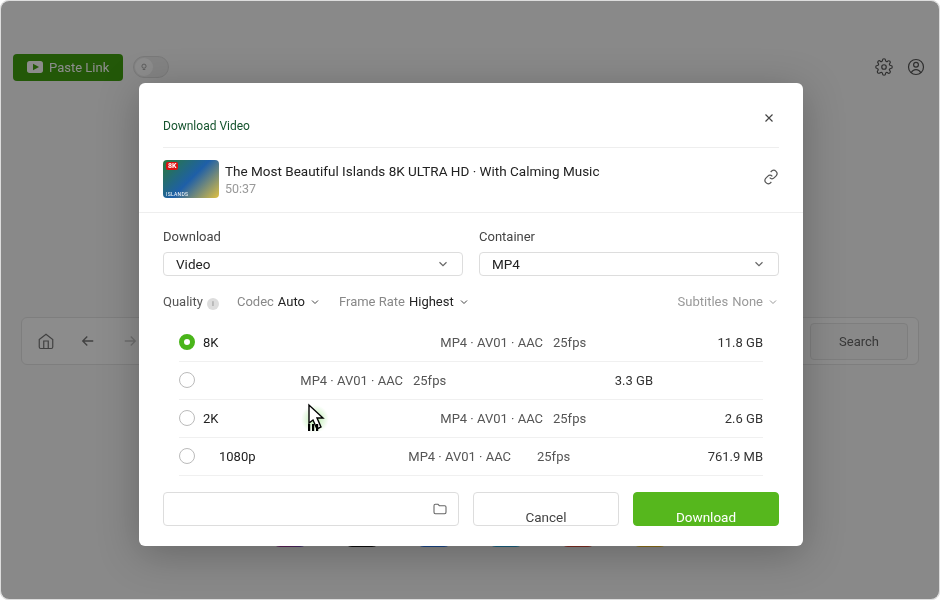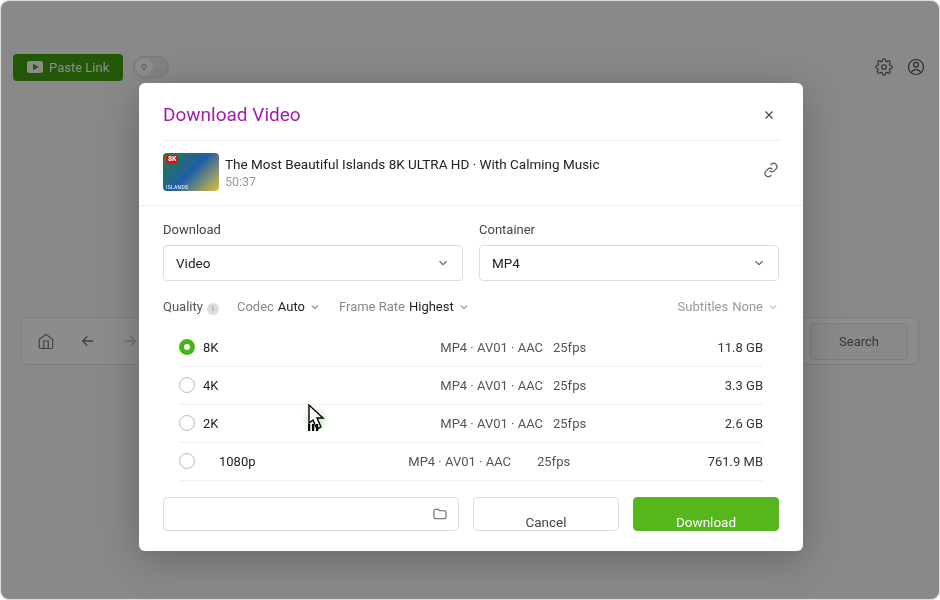--- a/index.html
+++ b/index.html
@@ -21,39 +21,39 @@
 
 .bottom-icons { position: absolute; left: 0; right: 0; top: 510px; display: flex; justify-content: center; gap: 36px; }
 .site-icon { width: 36px; height: 36px; border-radius: 8px; }
 
 
 .overlay { position: absolute; inset: 0; background: rgba(0,0,0,0.45); border-radius: 8px; }
 
 
 .modal { position: absolute; left: 138px; top: 82px; width: 664px; background: #fff; border-radius: 6px; box-shadow: 0 8px 40px rgba(0,0,0,0.25); padding: 0; }
 .modal-header { padding: 20px 24px 14px; display: flex; align-items: center; }
-.modal-title { font-size: 19px; color: #a21caf; font-weight: 400; }
+.modal-title { font-size: 12px; color: #14532d; font-weight: 400; margin-top: 16px; }
 .close-btn { margin-left: auto; width: 20px; height: 20px; display:flex; align-items:center; justify-content:center; cursor:pointer; color:#444; }
 .modal hr { border: none; border-top: 1px solid #eee; margin: 0 24px; }
 
 .video-row { display: flex; align-items: center; padding: 12px 24px 14px; gap: 6px; }
 .thumb { width: 56px; height: 38px; border-radius: 4px; background: linear-gradient(135deg,#2a7a3a 0%, #1e5fa8 50%, #e0c040 100%); position: relative; overflow:hidden; }
 .thumb::before { content:"8K"; position:absolute; top:2px; left:3px; font-size:7px; font-weight:700; color:#fff; background:#d11; padding:0 2px; border-radius:2px; }
 .thumb::after { content:"ISLANDS"; position:absolute; bottom:1px; left:3px; font-size:5px; color:#fff; letter-spacing:0.3px; }
 .video-meta { flex: 1; }
 .video-title { font-size: 13.5px; color: #222; }
 .video-dur { font-size: 12.5px; color: #999; margin-top: 2px; }
 .link-icon { color: #555; cursor:pointer; }
 
 .section-divider { border: none; border-top: 1px solid #eee; }
 
 .controls-row { display: flex; gap: 16px; padding: 16px 24px 0; }
 .control-col { flex: 1; }
 .control-label { font-size: 13px; color: #444; margin-bottom: 8px; }
-.select { border: 1px solid #ddd; border-radius: 4px; height: 36px; display: flex; align-items: center; padding: 0 12px; font-size: 13.5px; color: #222; cursor: pointer; justify-content: space-between; }
+.select { border: 1px solid #ddd; border-radius: 4px; height: 24px; display: flex; align-items: center; padding: 0 12px; font-size: 13.5px; color: #222; cursor: pointer; justify-content: space-between; }
 .select svg { color: #666; }
 
 .filter-row { display: flex; align-items: center; gap: 18px; padding: 18px 24px 14px; font-size: 13px; color: #444; }
 .filter-label { color: #555; }
 .filter-item { display: flex; align-items: center; gap: 4px; cursor: pointer; }
 .filter-value { color: #222; }
 .filter-spacer { flex: 1; }
 .info-dot { width: 12px; height: 12px; border-radius: 50%; background: #ddd; display:inline-flex; align-items:center; justify-content:center; font-size:8px; color:#888; margin-left:4px;}
 
 .quality-list { padding: 0 40px; }
@@ -220,21 +220,20 @@
     <div class="quality-list" id="quality-list">
         <div class="quality-row">
           <span class="radio selected"></span>
           <span>8K</span>
           <span class="q-codec">MP4 · AV01 · AAC</span>
           <span class="q-fps">25fps</span>
           <span class="q-size">11.8 GB</span>
         </div>
         <div class="quality-row">
           <span class="radio"></span>
-          <span>4K</span>
           <span class="q-codec">MP4 · AV01 · AAC</span>
           <span class="q-fps">25fps</span>
           <span class="q-size">3.3 GB</span>
         </div>
         <div class="quality-row">
           <span class="radio"></span>
           <span>2K</span>
           <span class="q-codec">MP4 · AV01 · AAC</span>
           <span class="q-fps">25fps</span>
           <span class="q-size">2.6 GB</span>

